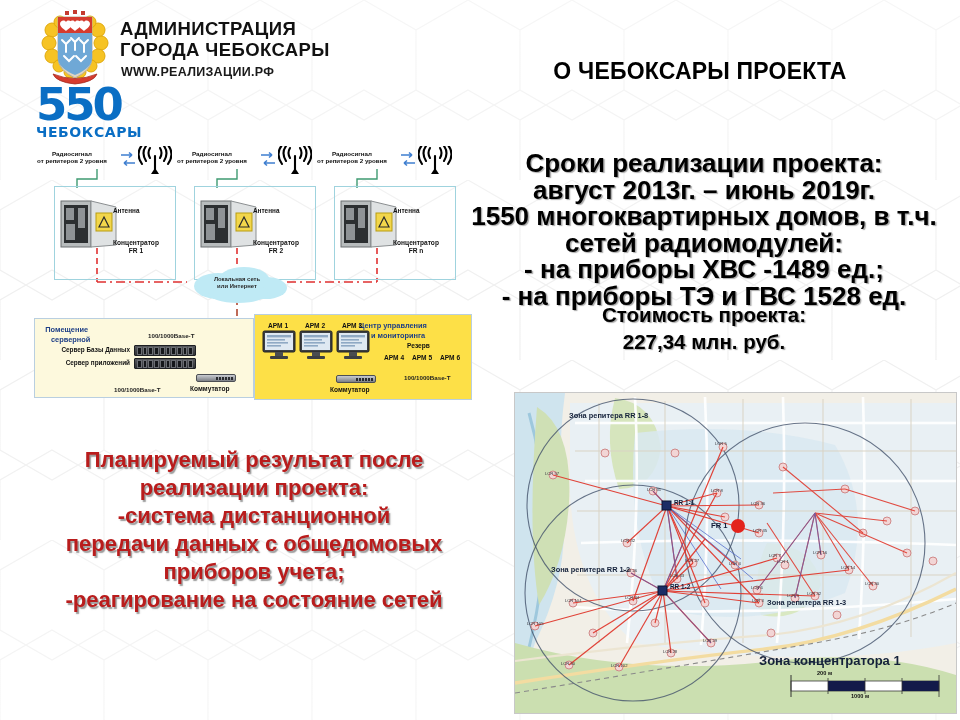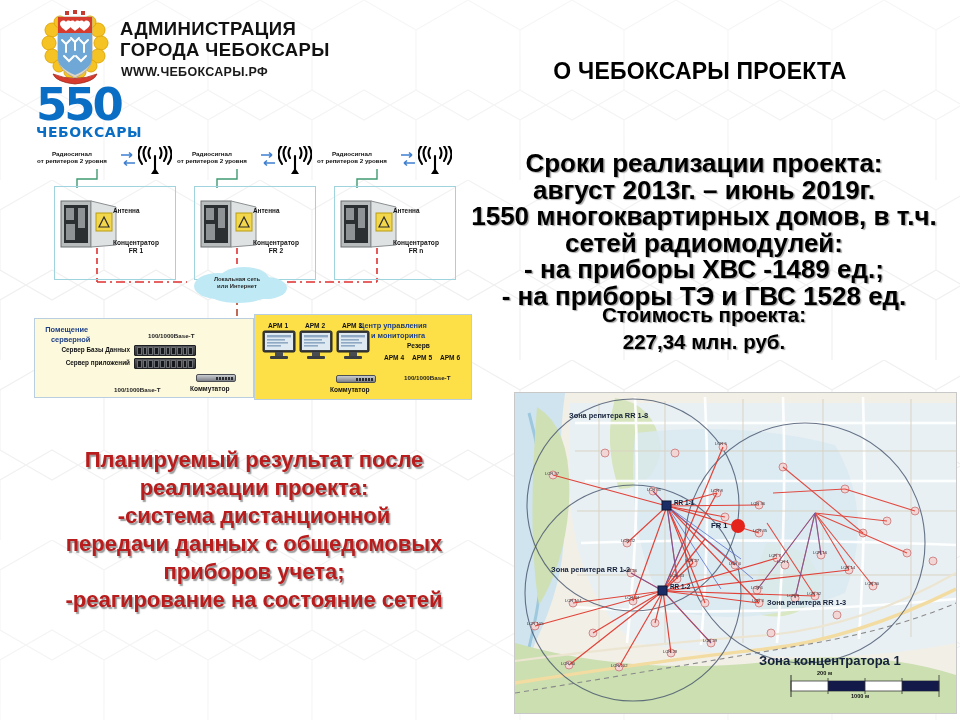--- a/index.html
+++ b/index.html
@@ -206,21 +206,21 @@
       </g>
 
       <path d="M13 66 q22 9 44 0 q-3 8 -22 10 q-19 -2 -22 -10 z" fill="#d63b2e" stroke="#a32b20" stroke-width=".8"></path>
     </svg>
   </div>
 
   <div id="admin-lines">
     <div class="admin-line">АДМИНИСТРАЦИЯ</div>
     <div class="admin-line">ГОРОДА ЧЕБОКСАРЫ</div>
   </div>
-  <div id="site-url">WWW.ЧЕБОКСАРЫ.РФ</div>
+  <div id="site-url">WWW.РЕАЛИЗАЦИИ.РФ</div>
 
   <div id="logo550">
     <div class="num">550</div>
     <div class="city">ЧЕБОКСАРЫ</div>
   </div>
 </div>
 
 <div class="layer" id="slide-title">О ЧЕБОКСАРЫ ПРОЕКТА</div>
 
 <div class="layer rtext" id="terms-block">

